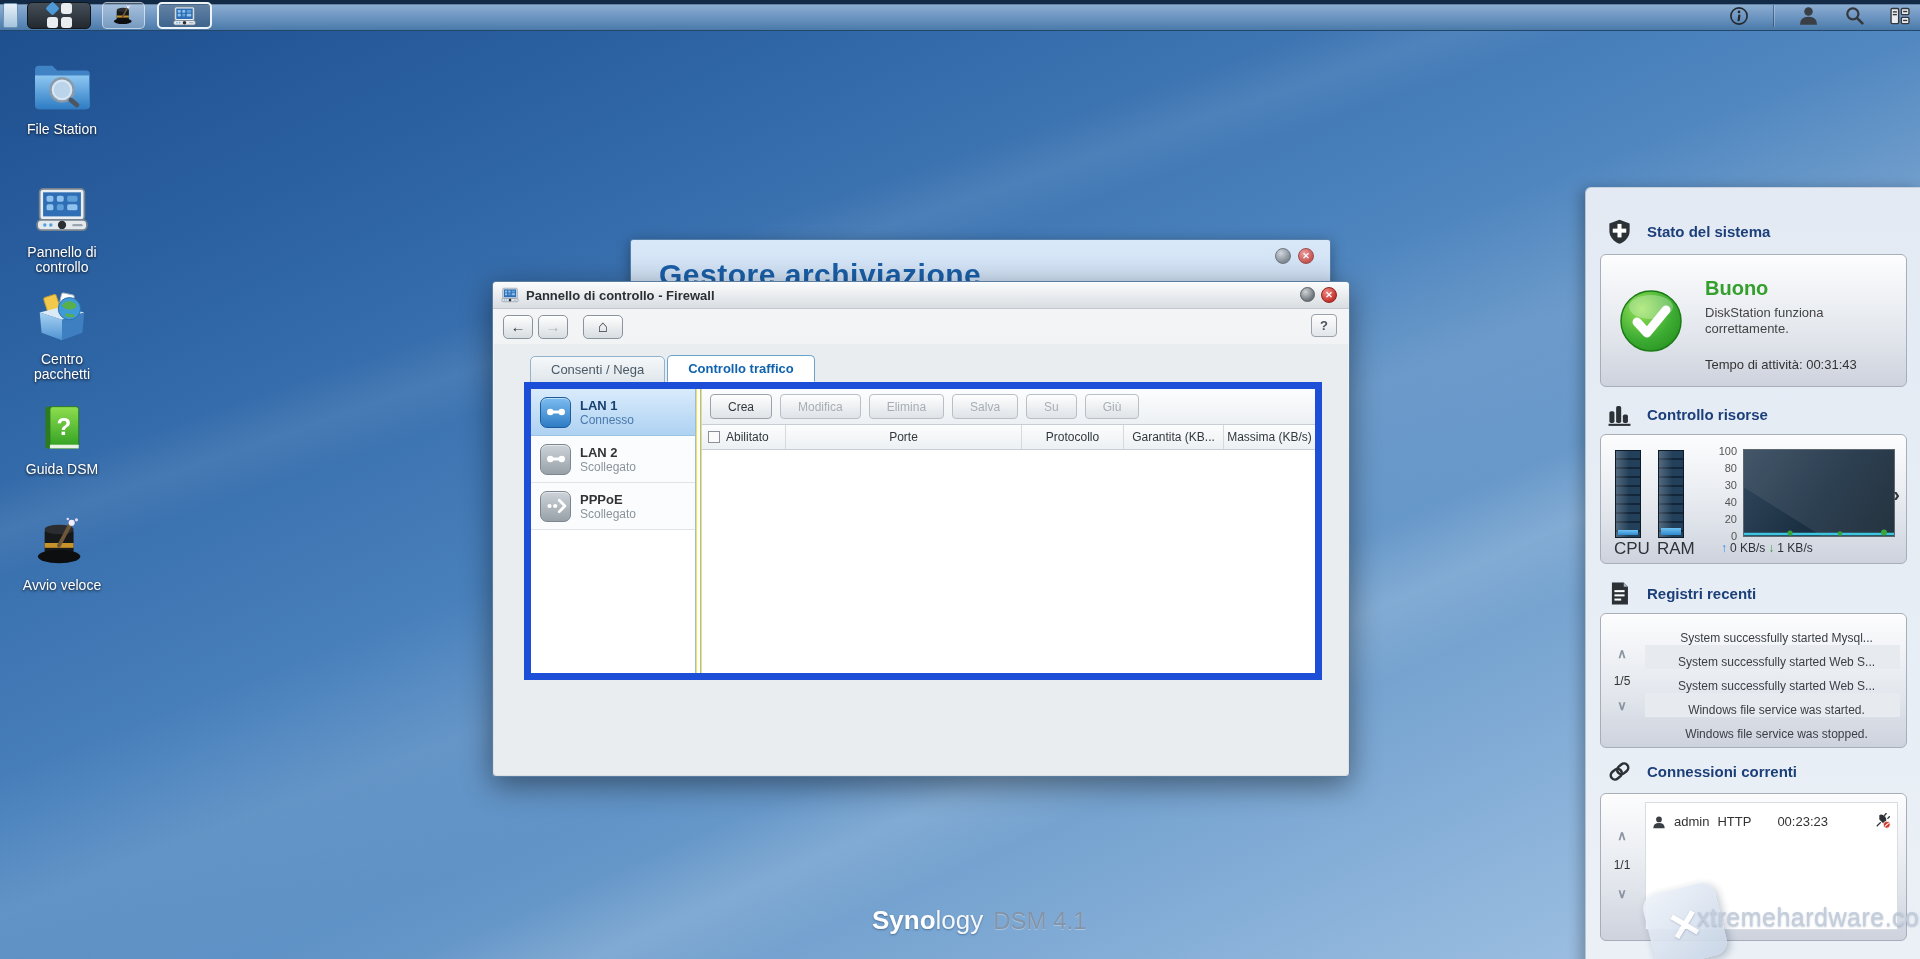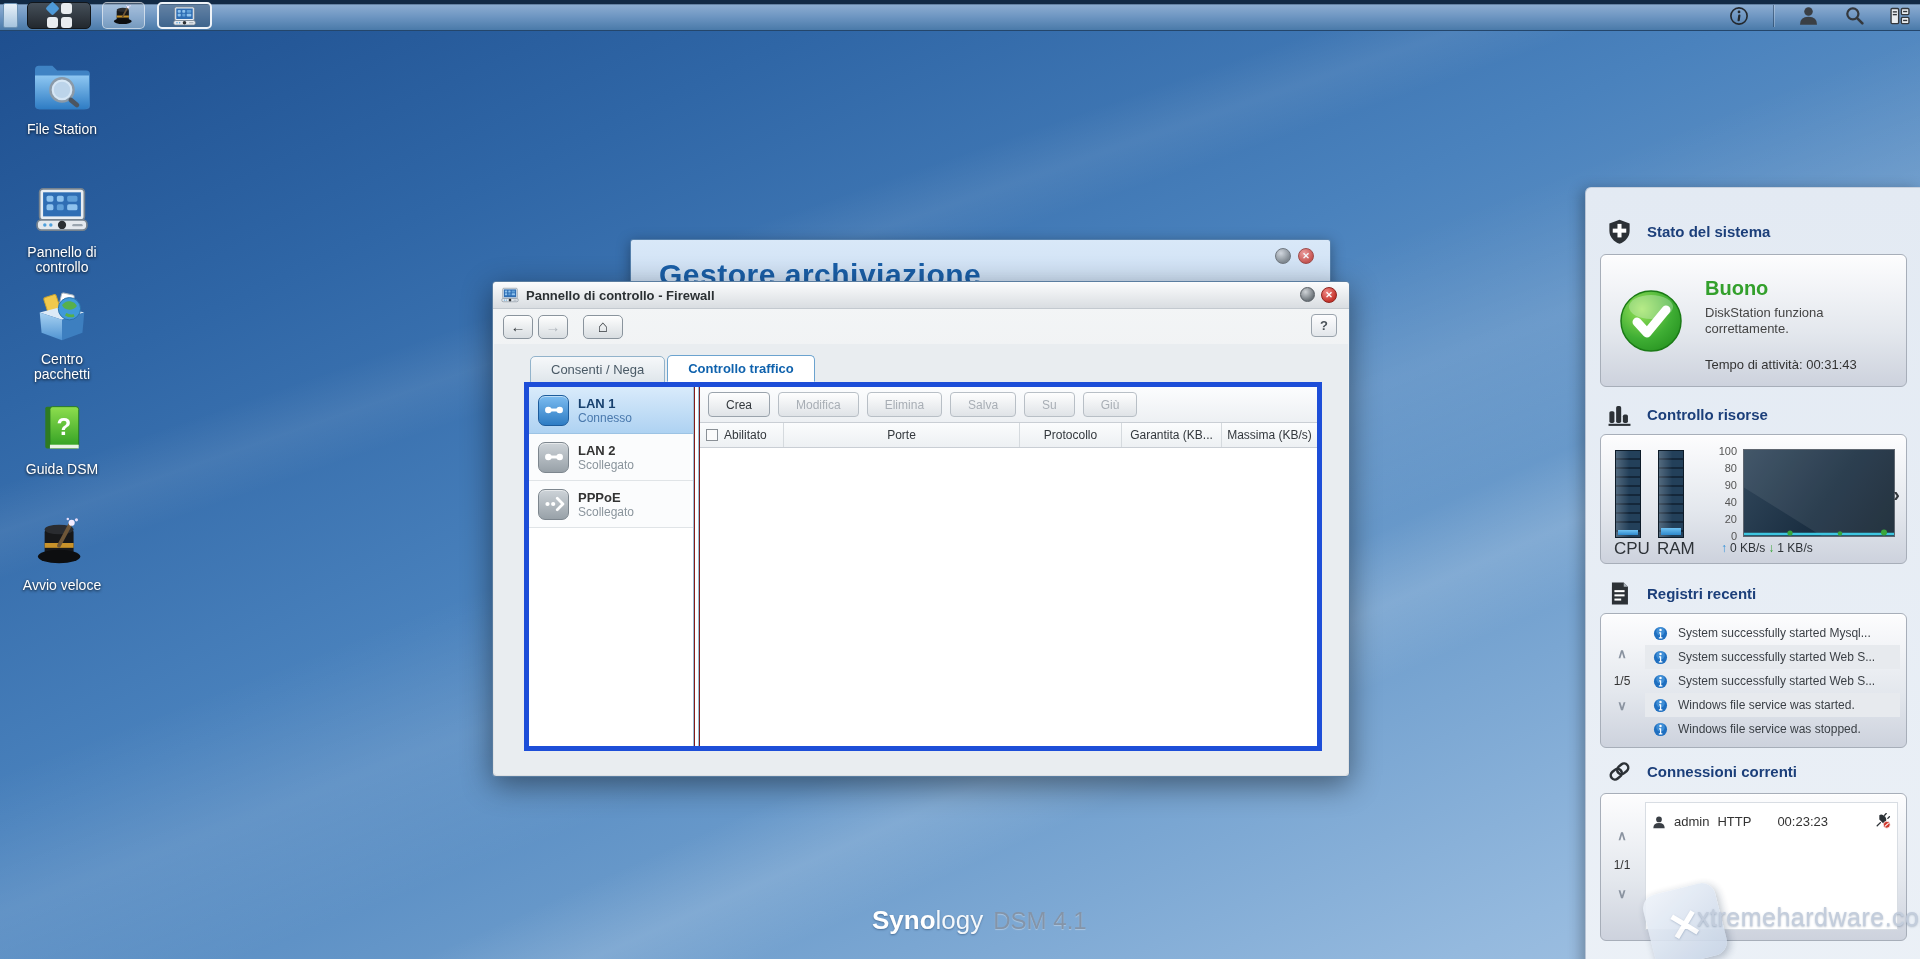--- a/index.html
+++ b/index.html
@@ -75,22 +75,22 @@
     color:#4a5258; display:flex; align-items:center; justify-content:center; cursor:pointer; }
 
   .fw-body { position:absolute; left:1px; right:1px; top:62px; bottom:1px; background:#e9edf0; border-radius:0 0 4px 4px; }
 
   .tabs { position:absolute; left:36px; top:11px; display:flex; }
   .tab { height:27px; padding:0 20px; display:flex; align-items:center; font-size:13px; border-radius:5px 5px 0 0;
     border:1px solid #92b3cb; cursor:pointer; position:relative; }
   .tab.inactive { background:linear-gradient(180deg,#f6f8fa,#dfe6eb); color:#4a5a66; margin-right:2px; top:1px; }
   .tab.active { background:#fff; border-color:#6ba3cf; border-bottom-color:#fff; color:#0f62ad; font-weight:bold; z-index:3; }
 
-  .contentbox { position:absolute; left:30px; top:38px; width:798px; height:369px; background:#7f1d1d;
-    border:5px solid #1d4ed8; }
+  .contentbox { position:absolute; left:30px; top:38px; width:798px; height:298px; background:#fde047;
+    border:7px solid #1d4ed8; }
   .leftpane { position:absolute; left:0; top:0; width:165px; height:100%; border-right:1px solid #9bbdd6; background:#fff; }
   .vsep { position:absolute; left:166px; top:0; bottom:0; width:4px; background:#fff; border-right:1px solid #9bbdd6; }
   .iface { height:47px; display:flex; align-items:center; padding-left:9px; border-bottom:1px solid #e0e4e7; cursor:pointer; background:#fbfcfd; }
   .iface.sel { background:linear-gradient(180deg,#d9ebfb,#aed2f2); border-bottom:1px solid #9cc3e4; }
   .iface .ifico { width:31px; height:31px; border-radius:7px; display:flex; align-items:center; justify-content:center; }
   .ifico.blue { background:linear-gradient(180deg,#7cbcf0,#2e7cc4); border:1px solid #1d5c9c; box-shadow:inset 0 1px 0 rgba(255,255,255,.5); }
   .ifico.gray { background:linear-gradient(180deg,#cdd3d8,#98a1a8); border:1px solid #7d868e; box-shadow:inset 0 1px 0 rgba(255,255,255,.5); }
   .iface .txt { margin-left:9px; }
   .iface .nm { font-size:13px; font-weight:bold; color:#333; line-height:15px; }
   .iface.sel .nm { color:#17406e; }
@@ -142,21 +142,21 @@
   .netline { position:absolute; top:106px; left:120px; font-size:12px; color:#2e3338; display:flex; align-items:center; gap:3px; }
   .arrow-up { color:#2d8fd8; font-weight:bold; }
   .arrow-dn { color:#3aa63a; font-weight:bold; }
   .pager-next { position:absolute; right:6px; top:48px; font-size:20px; font-weight:bold; color:#33383d; cursor:pointer; }
 
   
   .pagercol { position:absolute; left:0; top:0; bottom:0; width:42px; }
   .pchev { position:absolute; left:0; width:42px; text-align:center; font-size:13px; color:#8a93a0; cursor:pointer; font-weight:bold; }
   .pnum { position:absolute; left:0; width:42px; text-align:center; font-size:12px; color:#333; }
   .loglist { position:absolute; left:44px; right:6px; top:7px; }
-  .logrow { height:24px; display:flex; align-items:center; padding-left:8px; gap:10px; }
+  .logrow { height:24px; display:flex; align-items:center; padding-left:8px; gap:10px;flex-direction:column; }
   .logrow.alt { background:#e7eaee; }
   .logrow .ltx { font-size:12px; color:#3a3f45; white-space:nowrap; }
 
   .connlist { position:absolute; left:44px; right:8px; top:8px; bottom:10px; background:#fff; border:1px solid #d8dde3; }
   .connrow { height:26px; display:flex; align-items:flex-end; padding:0 6px; gap:8px; }
   .connrow .cu { font-size:13px; color:#333; }
   .conn-time { margin-left:18px; }
   .conn-kick { margin-left:auto; cursor:pointer; }
 
   .collapse-tab { position:absolute; right:10px; bottom:0; width:58px; height:20px; border-radius:7px 7px 0 0;
@@ -537,21 +537,21 @@
     <div class="gauge" style="left:14px;">
         <div class="gfill" style="bottom:2px; height:5px;"></div>
       </div>
     <div class="gauge" style="left:57px;">
         <div class="gfill" style="bottom:2px; height:7px;"></div>
       </div>
     <div class="glabel" style="left:13px;">CPU</div>
     <div class="glabel" style="left:56px;">RAM</div>
     <div class="axis" style="left:110px; top:10px;">100</div>
     <div class="axis" style="left:110px; top:27px;">80</div>
-    <div class="axis" style="left:110px; top:44px;">90</div>
+    <div class="axis" style="left:110px; top:44px;">30</div>
     <div class="axis" style="left:110px; top:61px;">40</div>
     <div class="axis" style="left:110px; top:78px;">20</div>
     <div class="axis" style="left:110px; top:95px;">0</div>
     <div class="graph">
       <svg width="152" height="88" style="position:absolute;left:0;top:0;">
         <polyline points="0,84 152,84" fill="none" stroke="#3ec6e0" stroke-width="2.5"></polyline>
         <circle cx="46" cy="83" r="2.6" fill="#3aa63a"></circle>
         <circle cx="96" cy="83.5" r="2.2" fill="#3aa63a"></circle>
         <circle cx="140" cy="82.5" r="3" fill="#3aa63a"></circle>
       </svg>

